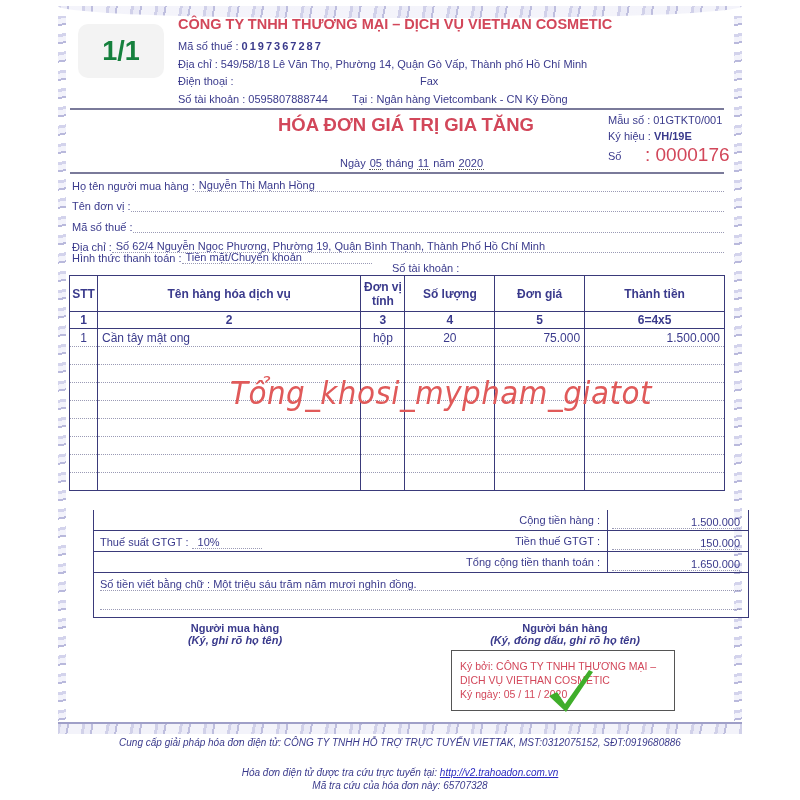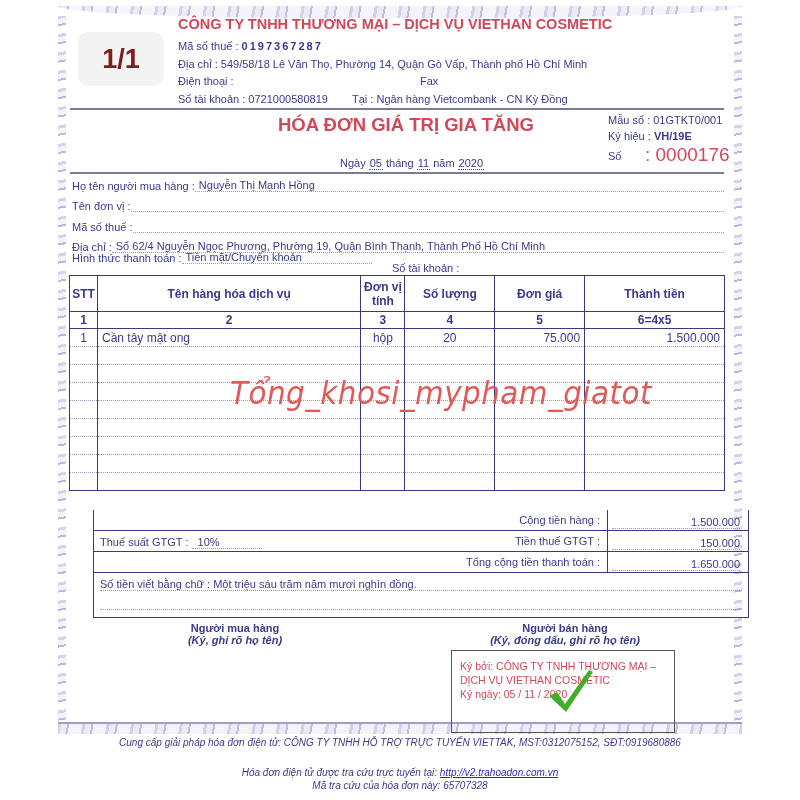--- a/index.html
+++ b/index.html
@@ -18,23 +18,23 @@
   .frame-left, .frame-right {
     position: absolute; top: 10px; bottom: 12px; width: 8px;
     background: repeating-linear-gradient(170deg, #d3d3ec 0 3px, #f3f3fb 3px 8px, #b9b9dc 8px 10px, #ffffff 10px 18px);
   }
   .frame-left { left: 0; }
   .frame-right { right: 0; }
 
   .abs { position: absolute; white-space: nowrap; }
 
   .pagebox {
-    position: absolute; left: 78px; top: 32px; width: 86px; height: 54px;
+    position: absolute; left: 78px; top: 24px; width: 86px; height: 54px;
     background: #f3f3f3; border-radius: 10px;
-    color: #7f1d1d; font-weight: bold; font-size: 27px; text-align: center; line-height: 54px;
+    color: #15803d; font-weight: bold; font-size: 27px; text-align: center; line-height: 54px;
   }
 
   .co-name { left: 178px; top: 16px; font-size: 14.5px; font-weight: bold; color: #d2475a; }
   .hdr-line { font-size: 11px; color: #3a3a8c; }
   .tax-val { font-weight: bold; letter-spacing: 2px; }
 
   .rule { position: absolute; height: 2px; background: #7a7a9a; }
 
   .title { left: 278px; top: 114px; font-size: 18.5px; font-weight: bold; color: #d2475a; }
   .date { left: 340px; top: 157px; font-size: 11px; }
@@ -67,21 +67,21 @@
   .trow .left { position: absolute; left: 6px; top: 5px; }
   .trow .left .fill { display: inline-block; width: 70px; border-bottom: 1px dotted #9a9ab5; padding-left: 6px; }
   .words { height: 44px; position: relative; }
   .words .line1 { position: absolute; left: 6px; top: 5px; right: 8px; border-bottom: 1px dotted #9a9ab5; }
   .words .line2 { position: absolute; left: 6px; right: 8px; top: 36px; border-bottom: 1px dotted #9a9ab5; }
 
   .sig-title { font-size: 11px; font-weight: bold; text-align: center; }
   .sig-sub { font-size: 11px; font-weight: bold; font-style: italic; text-align: center; }
 
   .stamp {
-    position: absolute; left: 451px; top: 650px; width: 224px; height: 83px;
+    position: absolute; left: 451px; top: 650px; width: 224px; height: 61px;
     border: 1.5px solid #555; padding: 8px 0 0 8px;
     color: #d2475a; font-size: 10.5px; line-height: 14px;
   }
   .check { position: absolute; left: 545px; top: 668px; width: 50px; height: 46px; }
 
   .watermark {
     position: absolute; left: 230px; top: 374px;
     font-family: "DejaVu Sans", sans-serif; font-size: 32px; color: #e05a5a;
     font-style: italic; letter-spacing: .5px; transform: scaleX(0.92); transform-origin: left;
   }
@@ -107,21 +107,21 @@
   <span class="tax-val">0197367287</span>
 </div>
 <div class="abs hdr-line" style="left:178px;top:58px;">
   <span>Địa chỉ  :</span>
   <span>549/58/18 Lê Văn Thọ, Phường 14, Quận Gò Vấp, Thành phố Hồ Chí Minh</span>
 </div>
 <div class="abs hdr-line" style="left:178px;top:75px;">Điện thoại :</div>
 <div class="abs hdr-line" style="left:420px;top:75px;">Fax</div>
 <div class="abs hdr-line" style="left:178px;top:93px;">
   <span>Số tài khoản :</span>
-  <span>0721000580819</span>
+  <span>0595807888744</span>
 </div>
 <div class="abs hdr-line" style="left:352px;top:93px;">
   <span>Tại :</span>
   <span>Ngân hàng Vietcombank - CN Kỳ Đồng</span>
 </div>
 
 <div class="rule" style="left:70px;top:108px;width:654px;"></div>
 
 <div class="abs title">HÓA ĐƠN GIÁ TRỊ GIA TĂNG</div>
 <div class="abs date">

